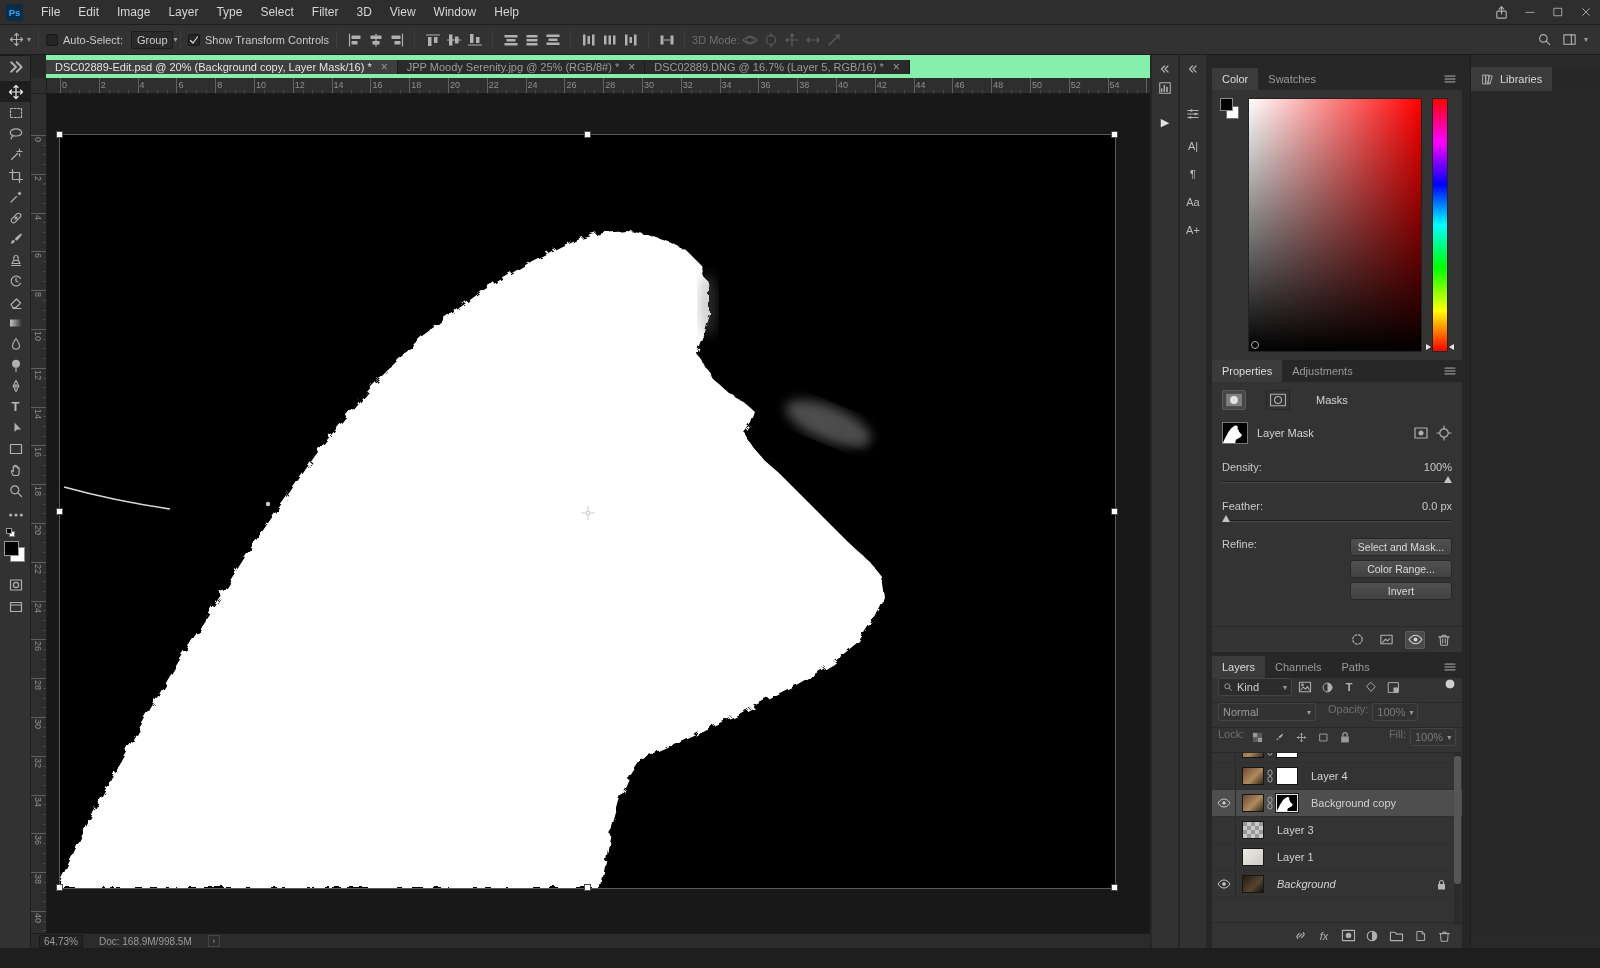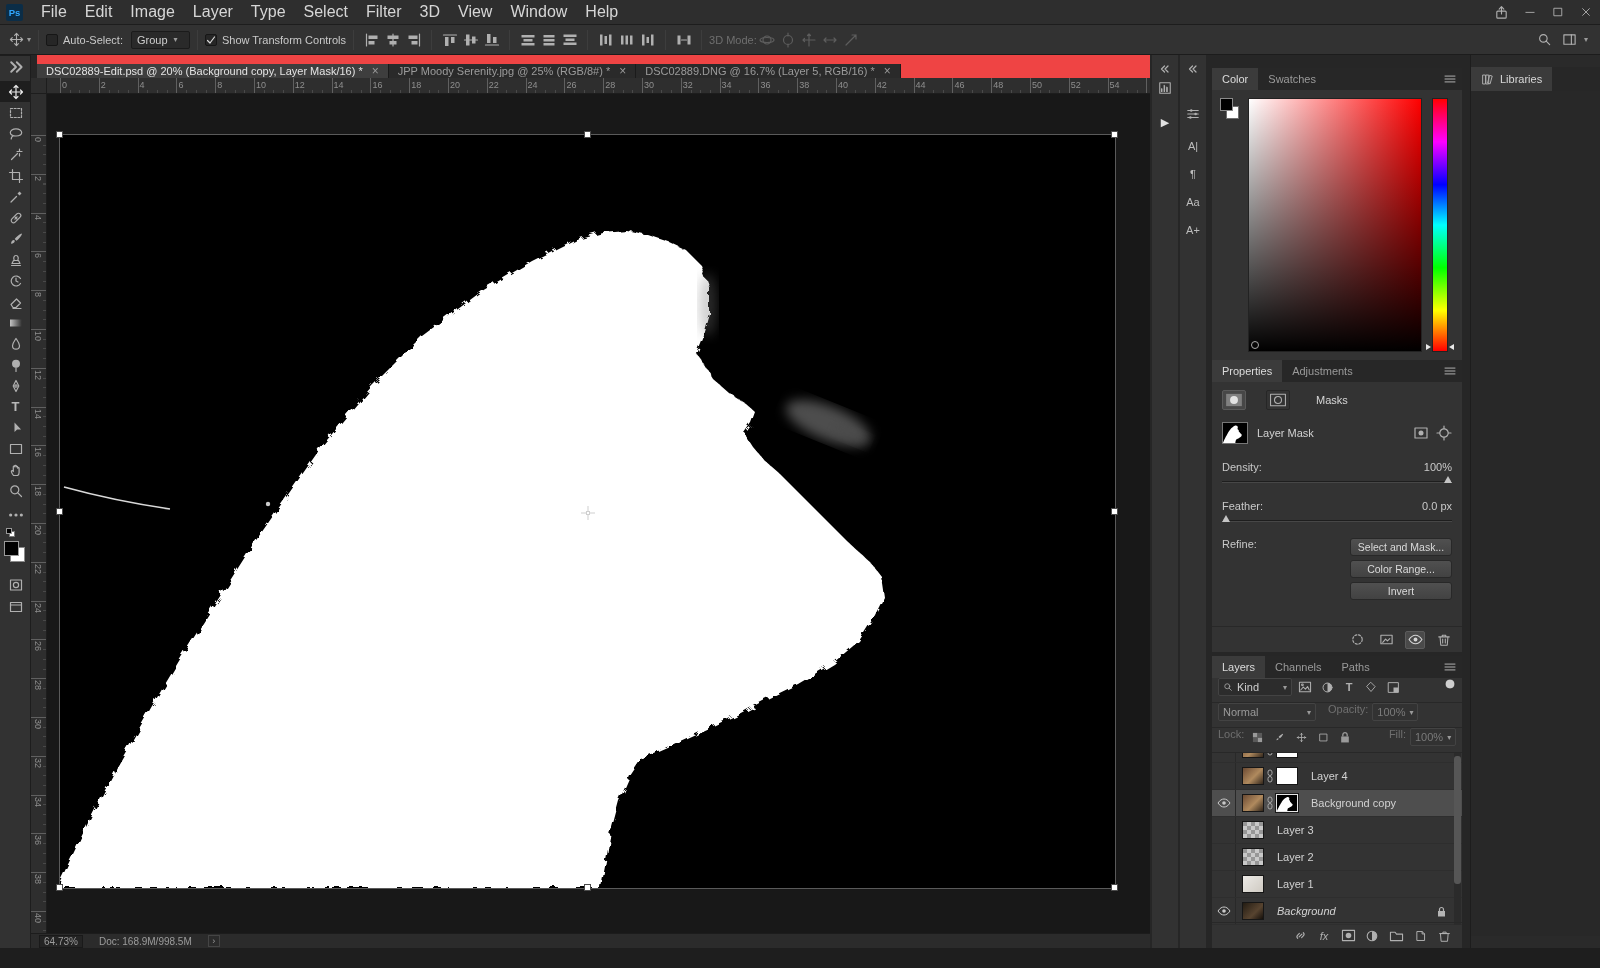--- a/index.html
+++ b/index.html
@@ -9,41 +9,41 @@
   .ico{stroke:#b0b0b0;fill:none;stroke-width:1.2;stroke-linecap:round;stroke-linejoin:round}
   .ico-fill{fill:#b0b0b0;stroke:none}
   .dim .ico{stroke:#5d5d5d}
 
   
   #titlebar{position:absolute;left:0;top:0;width:1600px;height:25px;background:#2e2e2e;
     border-bottom:1px solid #1d1d1d;display:flex;align-items:center;z-index:40}
   .ps-logo{width:17px;height:17px;margin:0 9px 0 6px;background:#0b2d47;color:#31a8ff;
     font-size:9.5px;font-weight:bold;display:flex;align-items:center;justify-content:center;border-radius:2px}
   #menu-bar{display:flex}
-  .menu-item{padding:0 9px;font-size:16px;color:#d6d6d6;line-height:24px;cursor:default}
+  .menu-item{padding:0 9px;font-size:12px;color:#d6d6d6;line-height:24px;cursor:default}
   .tb-right{margin-left:auto;display:flex;align-items:center}
   .tb-ico{width:30px;height:24px;display:flex;align-items:center;justify-content:center}
   .win-btn{width:28px;height:24px;display:flex;align-items:center;justify-content:center}
 
   
   #optionsbar{position:absolute;left:0;top:25px;width:1600px;height:30px;background:#323232;
     border-bottom:1px solid #1c1c1c;display:flex;align-items:center;font-size:11px;z-index:39}
   .opt-sep{width:1px;height:20px;background:#242424;border-right:1px solid #3d3d3d;margin:0 7px}
   .checkbox{width:12px;height:12px;background:#262626;border:1px solid #161616;border-radius:2px;
     margin-right:5px;display:flex;align-items:center;justify-content:center;flex:none}
   .dropdown{height:18px;background:#2a2a2a;border:1px solid #1b1b1b;border-radius:2px;
     display:flex;align-items:center;padding:0 5px;gap:6px;color:#cfcfcf}
   .chev{font-size:8px;color:#9a9a9a}
   .opt-ico{width:21px;height:20px;display:flex;align-items:center;justify-content:center}
   .lbl{color:#c9c9c9}
   .lbl-dim{color:#6f6f6f}
 
   
-  #tabbar{position:absolute;left:37px;top:55px;width:1119px;height:23px;background:#ef4444;
-    display:flex;align-items:flex-end;overflow:hidden}
+  #tabbar{position:absolute;left:46px;top:55px;width:1119px;height:23px;background:#86efac;
+    display:flex;align-items:center;overflow:hidden}
   .doc-tab{display:flex;align-items:center;padding:0 9px;font-size:11px;background:#2a2a2a;
     color:#9b9b9b;border-right:1px solid #1b1b1b;white-space:nowrap}
   .doc-tab.active{background:#3e3e3e;color:#e4e4e4}
   .tab-label{overflow:hidden;text-overflow:ellipsis}
   .tab-close{margin-left:9px;font-size:12px;color:#9a9a9a}
 
   
   #toolbar{position:absolute;left:0;top:55px;width:31px;height:893px;background:#323232;
     border-right:1px solid #1d1d1d;border-top:1px solid #1d1d1d}
   .tool{position:absolute;left:0;width:31px;height:21px;display:flex;align-items:center;justify-content:center}
@@ -241,21 +241,21 @@
   <div class="opt-ico" style="margin-left:6px">
     <svg width="15" height="15" viewBox="0 0 16 16" class="ico">
         <path d="M8 1.5V14.5M1.5 8H14.5M8 1.5l-2 2M8 1.5l2 2M8 14.5l-2-2M8 14.5l2-2M1.5 8l2-2M1.5 8l2 2M14.5 8l-2-2M14.5 8l-2 2"></path>
       </svg>
   </div>
   <span class="chev">▾</span>
   <div class="opt-sep"></div>
 
   <div class="checkbox"></div>
   <span class="lbl">Auto-Select:</span>
-  <div class="dropdown" style="margin-left:8px;width:59px">
+  <div class="dropdown" style="margin-left:8px;width:42px">
     <span>Group</span>
     <span class="chev">▾</span>
   </div>
   <div class="opt-sep"></div>
 
   <div class="checkbox">
     <svg width="10" height="10" viewBox="0 0 10 10" class="ico" style="stroke:#d8d8d8">
         <path d="M1.5 5.5l2.5 2.5 4.5-6"></path>
       </svg>
   </div>
@@ -971,25 +971,20 @@
                 </svg>
                 <span class="layer-name">Background copy</span>
               </div>
               <div class="layer-row">
                 <div class="eye-well"></div>
                 <div class="thumb checker"></div>
                 <span class="layer-name">Layer 3</span>
               </div>
               <div class="layer-row">
                 <div class="eye-well"></div>
-                <div class="thumb checker"></div>
-                <span class="layer-name">Layer 2</span>
-              </div>
-              <div class="layer-row">
-                <div class="eye-well"></div>
                 <div class="thumb light"></div>
                 <span class="layer-name">Layer 1</span>
               </div>
               <div class="layer-row">
                 <div class="eye-well">
                   <svg width="14" height="10" viewBox="0 0 14 10">
                     <path d="M1 5c2-3 4-4 6-4s4 1 6 4c-2 3-4 4-6 4S3 8 1 5z" fill="none" stroke="#c9c9c9"></path>
                     <circle cx="7" cy="5" r="1.8" fill="#c9c9c9"></circle>
                   </svg>
                 </div>

